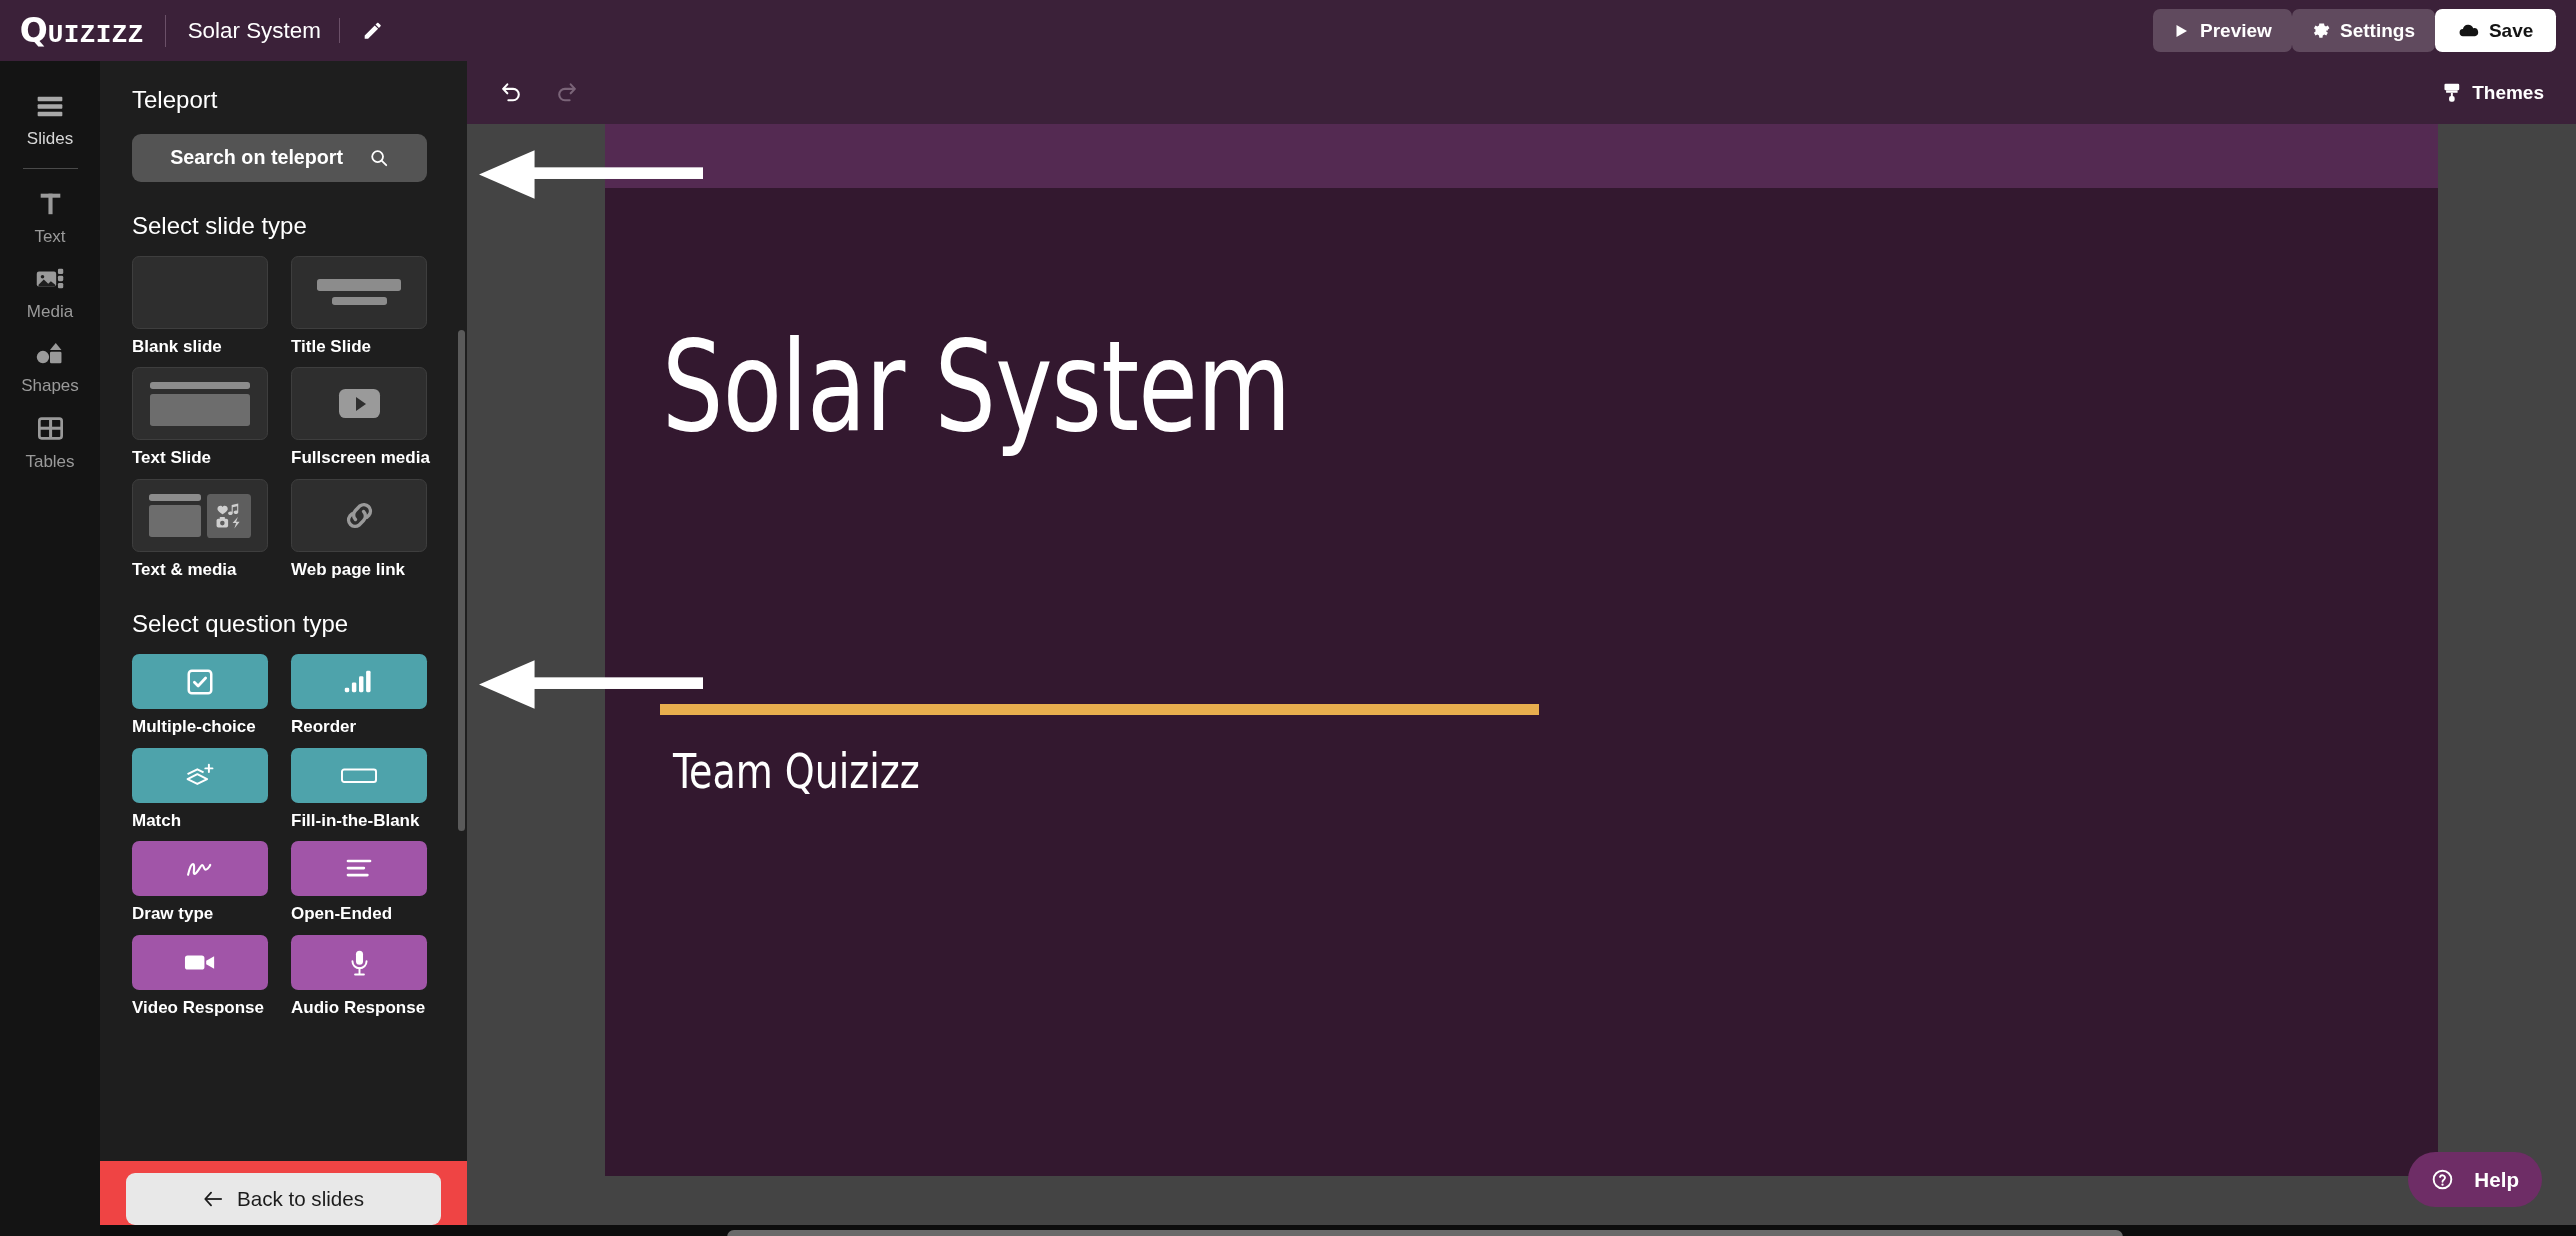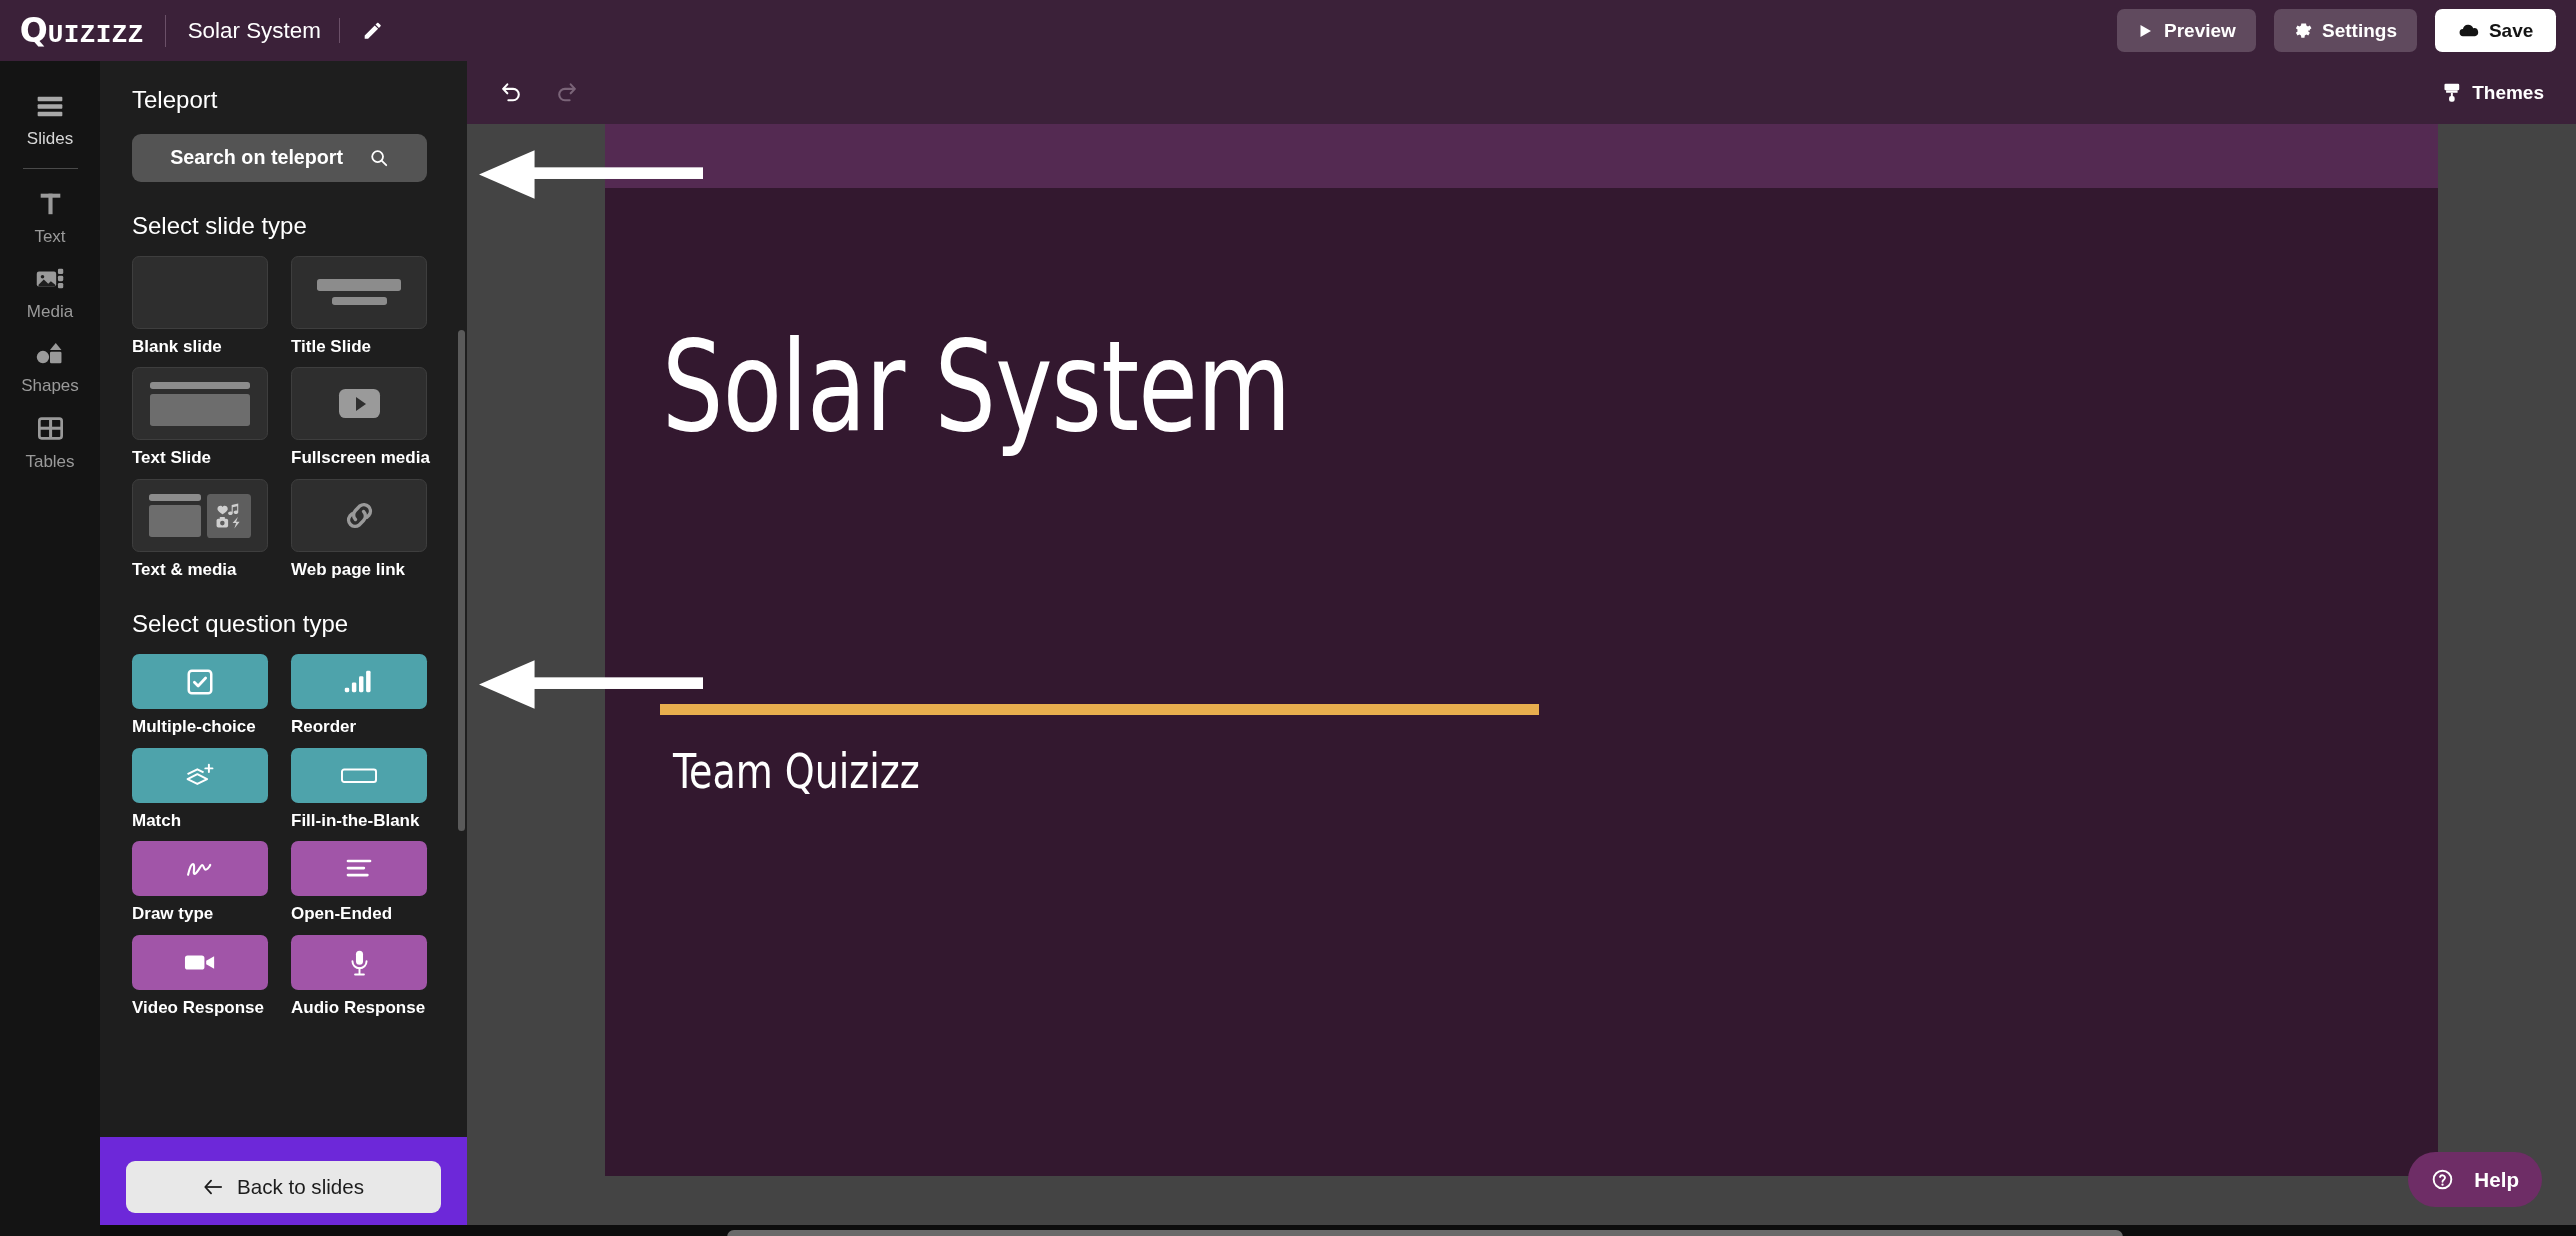--- a/index.html
+++ b/index.html
@@ -27,21 +27,21 @@
   }
   .topdiv { width: 0.9px; height: 32px; background: #6b5068; margin: 0 21.5px 0 21.5px; }
   .doc-title { color: #fff; font-size: 22.4px; font-weight: 400; }
   .title-sep { width: 0.9px; height: 25px; background: #6b5068; margin: 0 18px; }
   .pencil-btn {
     width: 30px; height: 30px; display: flex; align-items: center; justify-content: center;
     cursor: pointer;
   }
   .top-actions {
     position: absolute; right: 19.7px; top: 0; height: 61px;
-    display: flex; align-items: center; gap: 18px;
+    display: flex; align-items: center; 
   }
   .tbtn {
     height: 43px; border-radius: 7.2px; display: flex; align-items: center;
     gap: 9.8px; padding: 0 19.7px; font-size: 19px; font-weight: 700;
     color: #fff; background: #604a5e; cursor: pointer; white-space: nowrap;
   }
   .tbtn.save { background: #fff; color: #141414; padding: 0 23px; }
 
   
   .rail {
@@ -89,22 +89,22 @@
   }
   .q-teal { background: #4ea3ab; }
   .q-purple { background: #a155a8; }
   .qgrid { display: grid; grid-template-columns: 136px 136px; gap: 10.7px 23px; }
 
   
   .bar { background: #8c8c8c; border-radius: 2.7px; }
   .blk { background: #6d6d6d; border-radius: 2.7px; }
 
   .panel-bottom {
-    position: absolute; left: 0; bottom: 0; width: 367px; height: 100px;
-    background: #6d28d9; display: flex; align-items: center; justify-content: center; text-align: right;
+    position: absolute; left: 0; bottom: 0; width: 367px; height: 76px;
+    background: #ef4444; display: flex; align-items: center; justify-content: center; text-align: right;
   }
   .back-btn {
     width: 315px; height: 52px; background: #e8e8e8; border-radius: 9px;
     display: flex; align-items: center; justify-content: center; gap: 12.5px;
     color: #1c1c1c; font-size: 20.6px; font-weight: 400; cursor: pointer;
   }
   .panel-scrollbar {
     position: absolute; right: 1.8px; top: 269px; width: 7.2px; height: 501px;
     background: #5a5a5a; border-radius: 3.6px; cursor: pointer;
   }

